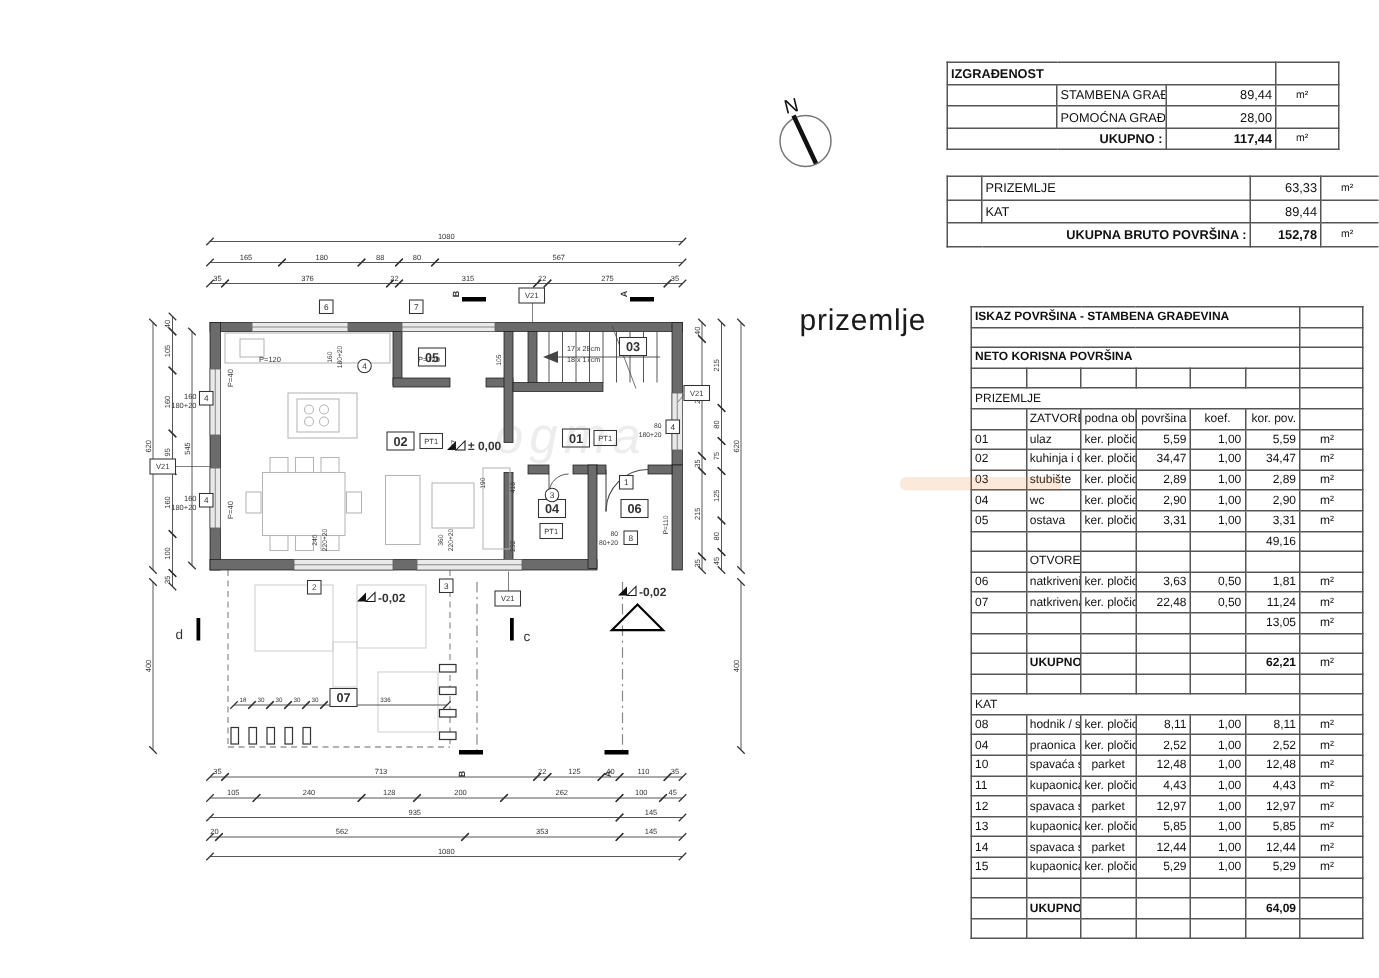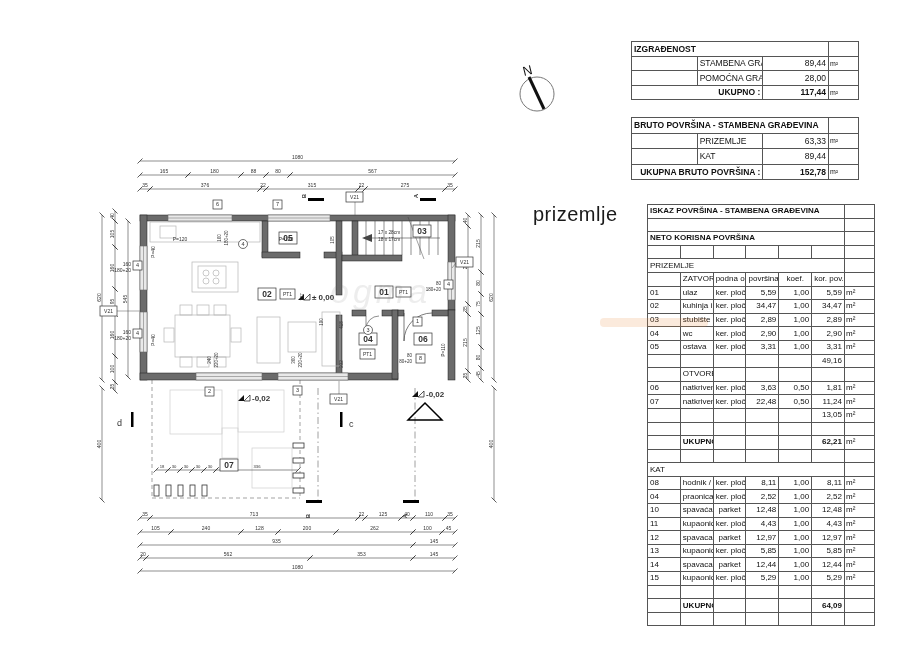--- a/index.html
+++ b/index.html
@@ -6,31 +6,31 @@
     font-family:"Liberation Sans",sans-serif;}
   #page{position:relative;width:919px;height:652px;background:#fff;}
   #plan-wrap{position:absolute;left:0;top:0;width:630px;height:652px;}
   #plan-title{position:absolute;left:533px;top:203px;font-size:20px;color:#1a1a1a;letter-spacing:.5px;}
   #watermark{position:absolute;left:330px;top:272px;font-size:34px;font-style:italic;
     color:rgba(110,110,110,.12);letter-spacing:4px;pointer-events:none;z-index:3;}
   #watermark-sub{position:absolute;left:600px;top:318px;width:108px;height:9px;border-radius:4px;
     background:rgba(235,140,60,.18);z-index:3;pointer-events:none;}
   
   #tables{position:absolute;left:631px;top:41px;width:263px;color:#111;}
-  table{border-collapse:collapse;table-layout:fixed;width:228px;font-size:8.5px;color:#111;}
+  table{border-collapse:collapse;table-layout:fixed;width:262px;font-size:8.5px;color:#111;}
   td{border:1px solid #555;padding:0 2px;height:13px;overflow:hidden;white-space:nowrap;vertical-align:middle;line-height:1;}
   #t1,#t2{position:absolute;left:0;}
   #t1{top:0;} #t2{top:76px;} #t3{position:absolute;left:16px;top:163px;}
   #t1 td,#t2 td{height:13.5px;}
   #t2 td{height:14.5px;}
   #t3 td{height:12.6px;font-size:8px;}
   .hd{font-weight:bold;}
   .rt{text-align:right;}
   .ct{text-align:center;}
-  .unit{font-size:7px;padding-left:1px;}
+  .unit{font-size:7px;padding-left:13px;}
   table{border:1.4px solid #333;}
   .c-num{width:16px;} .c-name{width:82px;} .c-floor{width:55px;}
   .c-area{width:29px;text-align:right;} .c-koef{width:22px;margin-top:20px;} .c-net{width:28px;text-align:right;} .c-unit{width:26px;}
   .c-ind{width:18px;} .c-lab{width:174px;} .c-val{width:42px;}
 </style>
 </head>
 <body>
 
 <div id="page">
 
@@ -553,24 +553,20 @@
           <tr>
             <td class="hd rt" colspan="2">UKUPNO :</td>
             <td class="c-val rt hd">117,44</td>
             <td class="c-unit unit">m²</td>
           </tr>
         </tbody>
       </table>
     <table id="t2">
         <tbody>
           <tr>
-            <td class="hd" colspan="3">BRUTO POVRŠINA - STAMBENA GRAĐEVINA</td>
-            <td class="c-unit unit"></td>
-          </tr>
-          <tr>
             <td class="c-ind"></td>
             <td class="c-lab">PRIZEMLJE</td>
             <td class="c-val rt">63,33</td>
             <td class="c-unit unit">m²</td>
           </tr>
           <tr>
             <td class="c-ind"></td>
             <td class="c-lab">KAT</td>
             <td class="c-val rt">89,44</td>
             <td class="c-unit unit"></td>

